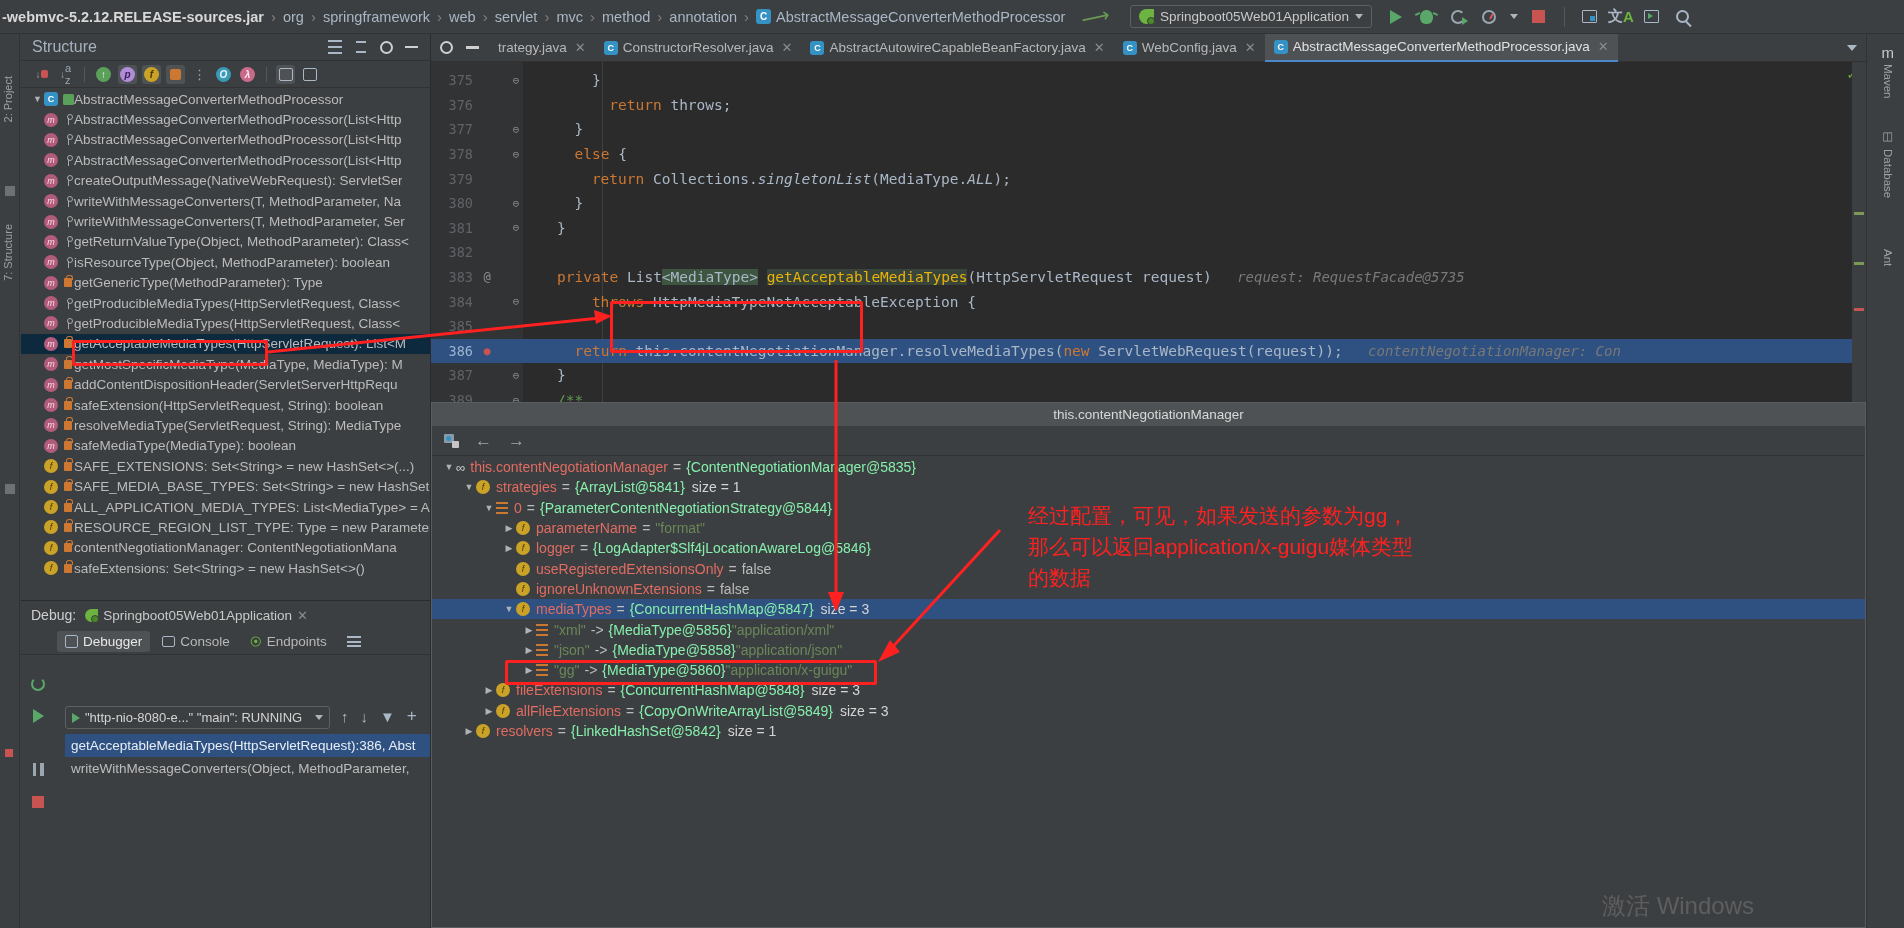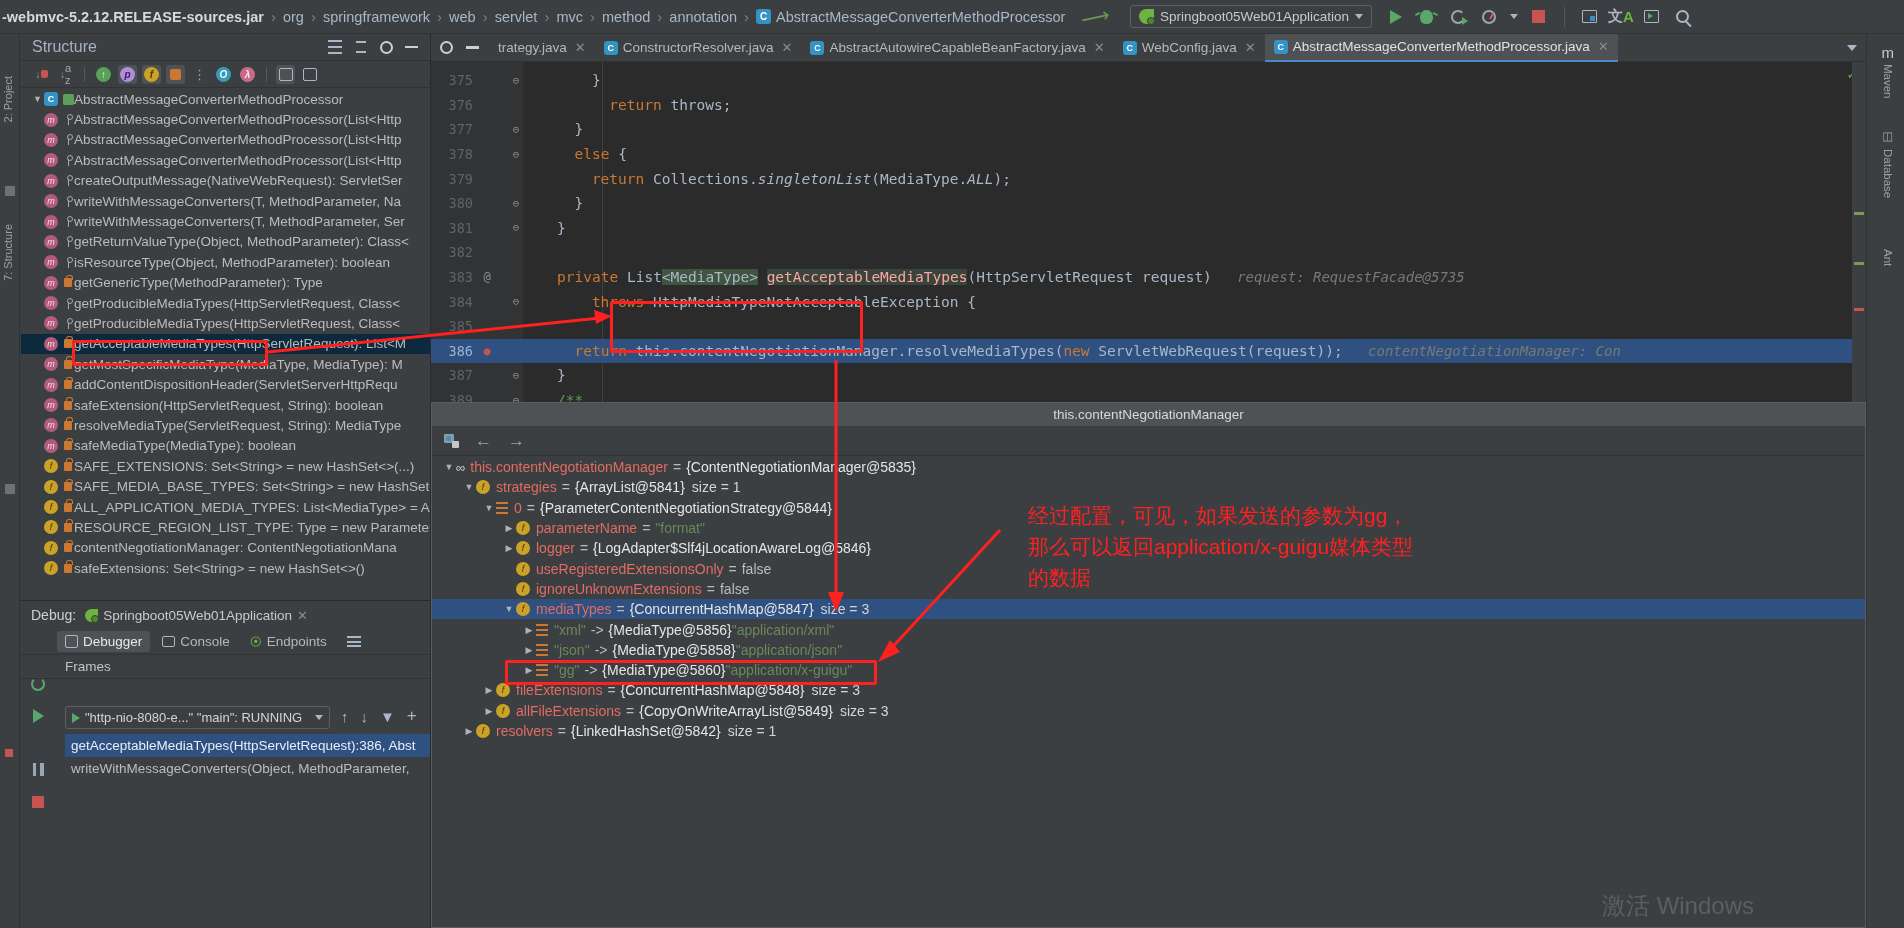--- a/index.html
+++ b/index.html
@@ -174,21 +174,21 @@
   .gutter-num {
     position:absolute; left:0; width:42px; text-align:right;
     color:#606366; font-size:13.5px; font-family:"DejaVu Sans Mono", monospace;
   }
   .gutter-mark { position:absolute; left:48px; width:16px; text-align:center; color:#8d8d8d; font-size:12px;}
   .fold { position:absolute; left:78px; width:14px; text-align:center; color:#888; font-size:11px;}
   .ctext { position:absolute; left:100px; color:#a9b7c6; }
   .kw { color:#cc7832; }
   .ital { font-style: italic; }
   .typ { color:#a9b7c6; }
-  .fn { color:#fca5a5; }
+  .fn { color:#eab308; }
   .cmt { color:#629755; }
   .hint { color:#787878; font-style:italic; font-size:14px; }
   .mname-hl { background:#39453b; }
   .gen-hl { background:#3e5641; }
   .cline.exec { background:#2f5181; }
   .cline.exec .gutter-num { color:#9ab4d0; }
   .gut-bg { position:absolute; left:0; top:0; width:92px; height:100%; background:#313335; }
   .vline { position:absolute; left:171px; top:0; width:1px; height:100%; background:#3f4244; }
 
   
@@ -275,21 +275,21 @@
     font-size:9px;font-style:italic;display:inline-flex;align-items:center;justify-content:center;
     flex:0 0 auto; margin-right:6px;
   }
   .vico-chain { color:#cfcfcf; font-size:13px; margin-right:6px; letter-spacing:-1px; flex:0 0 auto; }
   .vico-list {
     width:12px;height:12px;flex:0 0 auto;margin-right:6px; position:relative;
   }
   .vico-list i { position:absolute; left:0; width:12px; height:2px; background:#cc7832; display:block;}
   .vname { color:#e06c62; }
   .veq { color:#bbbbbb; padding:0 5px; }
-  .vval { color:#e5e5e5; }
+  .vval { color:#86efac; }
   .vstr { color:#6a8759; }
   .vsize { color:#d4d4d4; padding-left:7px; }
   .vnum { color:#e06c62; }
 
   
   .annot-box { position:absolute; border:3px solid #ff2020; border-radius:2px; pointer-events:none; }
   .annot-note {
     position:absolute; color:#ff2020; font-size:21px; line-height:31px;
     font-family:"Liberation Sans", sans-serif; white-space:pre-line; font-weight:500;
   }
@@ -696,24 +696,20 @@
       <div class="dtab">
         <span class="ico-endp">⦿</span>
         <span>Endpoints</span>
       </div>
       <span class="burger" style="margin-left:8px">
           <i style="top:0"></i>
           <i style="top:4.5px"></i>
           <i style="top:9px"></i>
         </span>
     </div>
-    <div class="frames-head">
-      <span>Frames</span>
-      <span class="frames-var">Va</span>
-    </div>
 
     <div class="dbg-left-gutter">
       <span class="dbg-gico" style="top:20px">
           <span class="restart-ic"></span>
         </span>
       <span class="dbg-gico" style="top:52px">
           <span class="resume-tri"></span>
         </span>
       <span class="dbg-gico" style="top:105px">
           <span class="pause-ic"></span>

